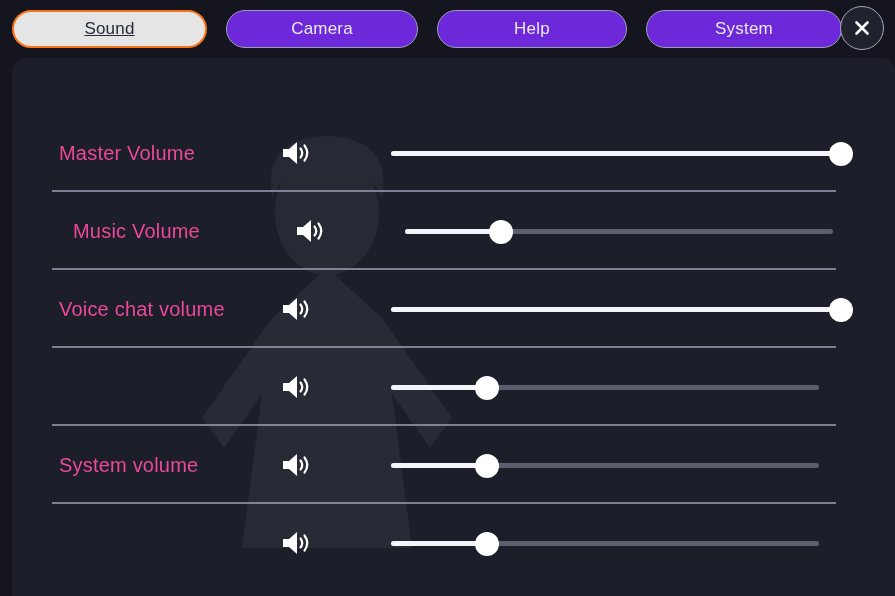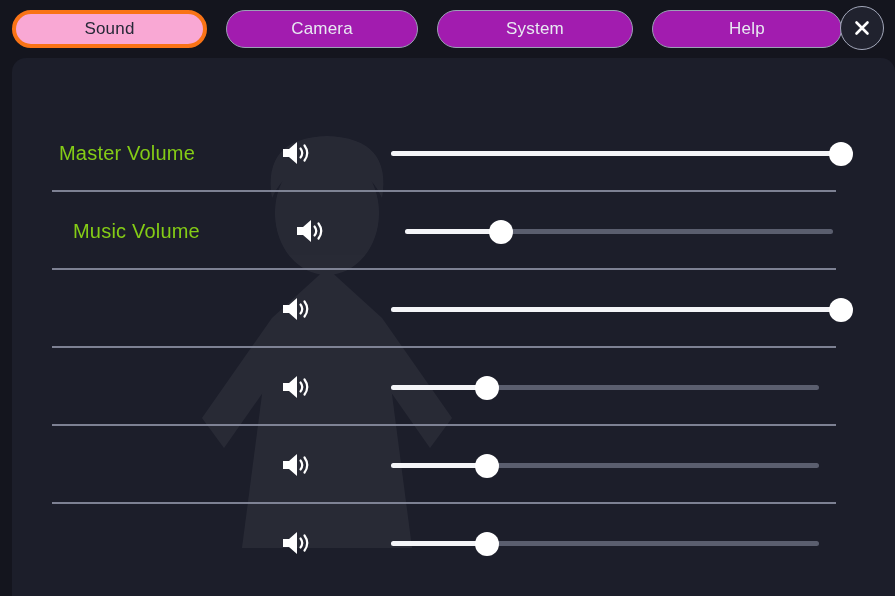--- a/index.html
+++ b/index.html
@@ -45,26 +45,27 @@
     box-sizing: border-box;
     margin-right: 19px;
     cursor: pointer;
     user-select: none;
   }
   .tab.w1 { width: 195px; }
   .tab.w2 { width: 192px; }
   .tab.w3 { width: 196px; }
   .tab.w4 { width: 190px; }
   .tab.active {
-    background: #f9a8d4;
+    background: #e5e5e5;
     color: #262938;
-    border: 4px solid #f97316;
+    border: 2px solid #f97316;
+    text-decoration: underline;
   }
   .tab.inactive {
-    background: #a21caf;
+    background: #6d28d9;
     color: #e8eaf2;
     border: 1px solid #9aa0b4;
   }
 
   .close-btn {
     position: absolute;
     right: 11px;
     top: 6px;
     width: 42px;
     height: 42px;
@@ -109,21 +110,21 @@
   .row {
     position: relative;
     height: 78px;
     display: flex;
     align-items: center;
   }
   .row-label {
     position: absolute;
     left: 47px;
     font-size: 20px;
-    color: #84cc16;
+    color: #ec4899;
     letter-spacing: 0.2px;
     white-space: nowrap;
   }
   .row-icon {
     position: absolute;
     left: 268px;
     width: 34px;
     height: 30px;
     display: flex;
     align-items: center;
@@ -181,25 +182,25 @@
 
 <div id="app">
 
   <div class="tabbar">
     <div class="tab active w1">
       <span>Sound</span>
     </div>
     <div class="tab inactive w2">
       <span>Camera</span>
     </div>
+    <div class="tab inactive w4">
+      <span>Help</span>
+    </div>
     <div class="tab inactive w3">
       <span>System</span>
-    </div>
-    <div class="tab inactive w4">
-      <span>Help</span>
     </div>
   </div>
 
   <div class="close-btn">
     <svg width="22" height="22" viewBox="0 0 22 22">
       <path d="M5.5 5.5 L16.5 16.5 M16.5 5.5 L5.5 16.5" stroke="#ffffff" stroke-width="2.6" stroke-linecap="round"></path>
     </svg>
   </div>
 
   <div class="panel">
@@ -244,20 +245,21 @@
         </div>
         <div class="slider">
           <div class="track part"></div>
           <div class="fill" style="width:96px;"></div>
           <div class="knob" style="left:84px;"></div>
         </div>
       </div>
       <div class="divider" style="top: 210px; position: absolute;"></div>
 
       <div class="row" style="top: 212px; position: absolute; left: 0px; width: 883px;">
+        <div class="row-label">Voice chat volume</div>
         <div class="row-icon">
           <svg width="32" height="28" viewBox="0 0 32 28">
             <path d="M3 10 L9 10 L17 3 L17 25 L9 18 L3 18 Z" fill="#ffffff"></path>
             <path d="M20.5 9.5 Q24 14 20.5 18.5" stroke="#ffffff" stroke-width="2.2" fill="none" stroke-linecap="round"></path>
             <path d="M24.5 6.5 Q30 14 24.5 21.5" stroke="#ffffff" stroke-width="2.2" fill="none" stroke-linecap="round"></path>
           </svg>
         </div>
         <div class="slider">
           <div class="track full"></div>
           <div class="fill" style="width:450px;"></div>
@@ -276,20 +278,21 @@
         </div>
         <div class="slider">
           <div class="track part"></div>
           <div class="fill" style="width:96px;"></div>
           <div class="knob" style="left:84px;"></div>
         </div>
       </div>
       <div class="divider" style="top: 366px; position: absolute;"></div>
 
       <div class="row" style="top: 368px; position: absolute; left: 0px; width: 883px;">
+        <div class="row-label">System volume</div>
         <div class="row-icon">
           <svg width="32" height="28" viewBox="0 0 32 28">
             <path d="M3 10 L9 10 L17 3 L17 25 L9 18 L3 18 Z" fill="#ffffff"></path>
             <path d="M20.5 9.5 Q24 14 20.5 18.5" stroke="#ffffff" stroke-width="2.2" fill="none" stroke-linecap="round"></path>
             <path d="M24.5 6.5 Q30 14 24.5 21.5" stroke="#ffffff" stroke-width="2.2" fill="none" stroke-linecap="round"></path>
           </svg>
         </div>
         <div class="slider">
           <div class="track part"></div>
           <div class="fill" style="width:96px;"></div>

